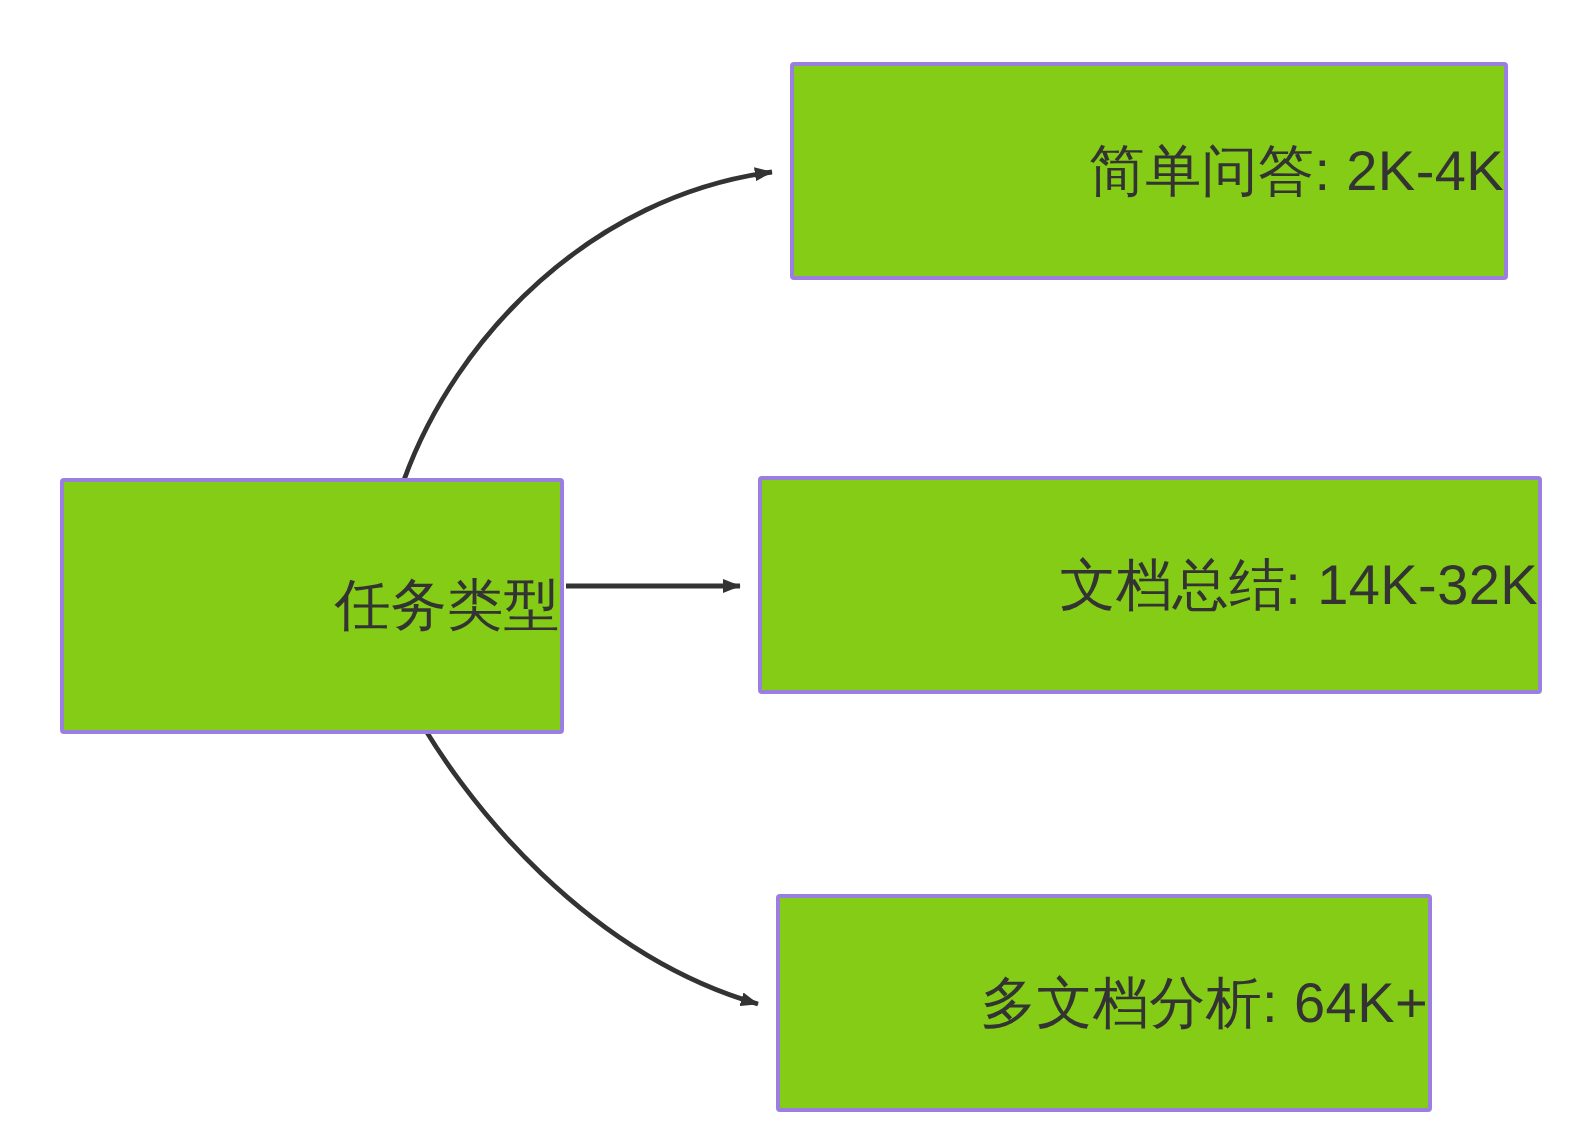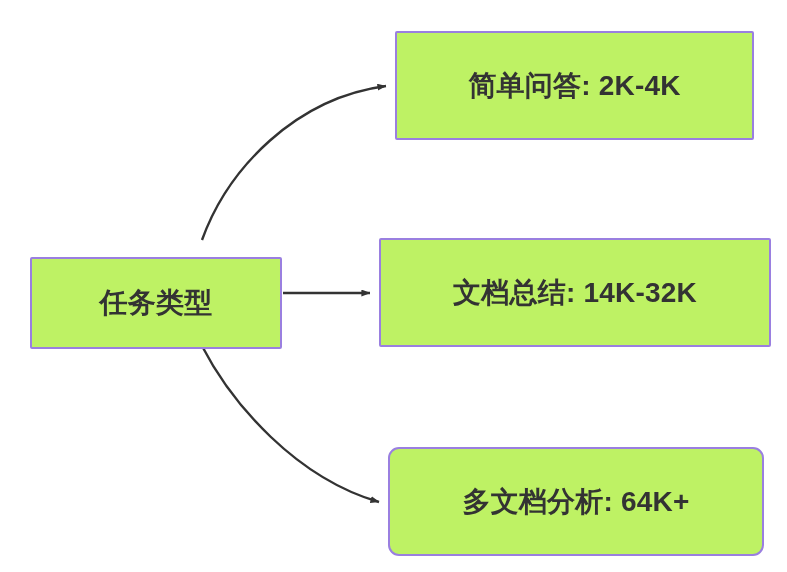--- a/index.html
+++ b/index.html
@@ -23,61 +23,59 @@
     position: absolute;
     left: 0;
     top: 0;
     width: 787px;
     height: 572px;
     pointer-events: none;
   }
   .node {
     position: absolute;
     box-sizing: border-box;
-    background: #bef264;
+    background: #84cc16;
     border: 2px solid #9a7fe0;
     border-radius: 2px;
     display: flex;
     align-items: center;
-    justify-content: center;
+    justify-content: flex-end;
     z-index: 2;
-    font-weight: bold;
   }
   .node-label {
     color: #333333;
     font-size: 28px;
     line-height: 1;
     letter-spacing: 0.2px;
     white-space: nowrap;
     text-align: center;
   }
   #node-source {
     left: 30px;
-    top: 257px;
+    top: 239px;
     width: 252px;
-    height: 92px;
+    height: 128px;
   }
   #node-simple-qa {
     left: 395px;
     top: 31px;
     width: 359px;
     height: 109px;
   }
   #node-doc-summary {
     left: 379px;
     top: 238px;
     width: 392px;
     height: 109px;
   }
   #node-multi-doc {
     left: 388px;
     top: 447px;
-    width: 376px;
+    width: 328px;
     height: 109px;
-    border-radius: 11px;
   }
 </style>
 </head>
 <body>
 
 <div id="diagram">
 
   <svg id="edge-layer" viewBox="0 0 787 572" width="787" height="572">
     <defs>
       <marker id="arrowhead" markerWidth="9" markerHeight="7" refX="8.6" refY="3.5" orient="auto" markerUnits="userSpaceOnUse">

